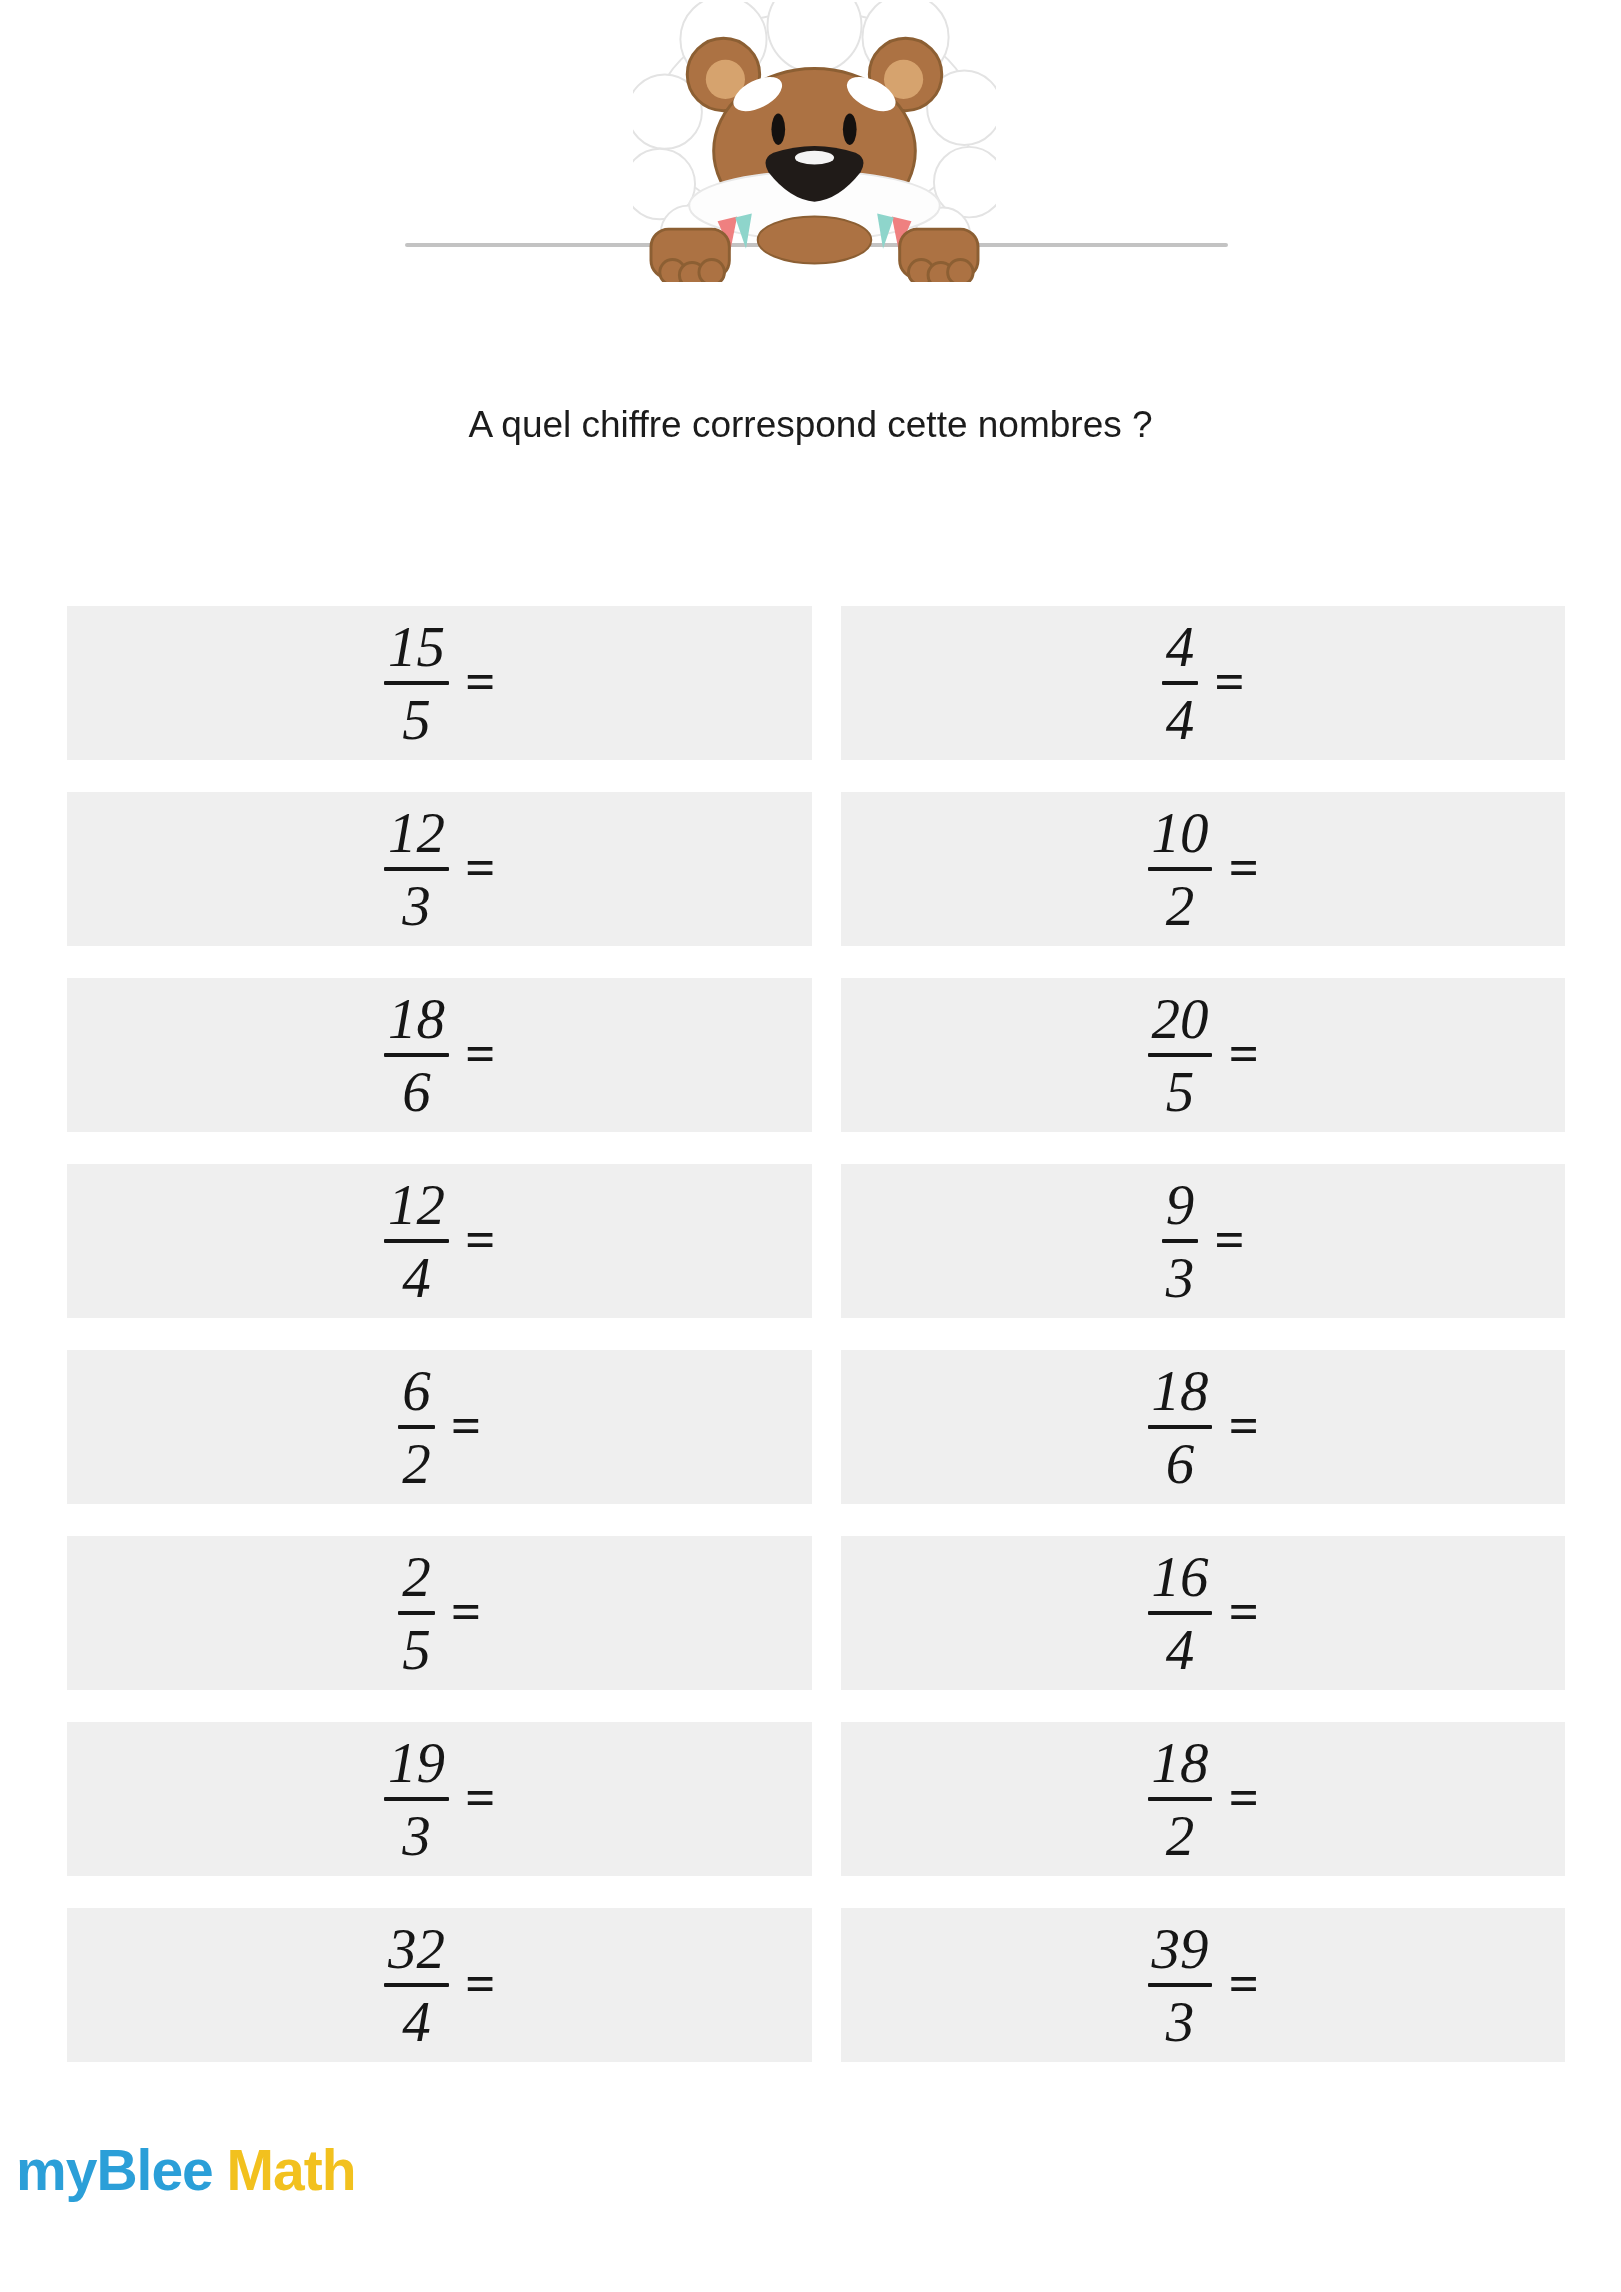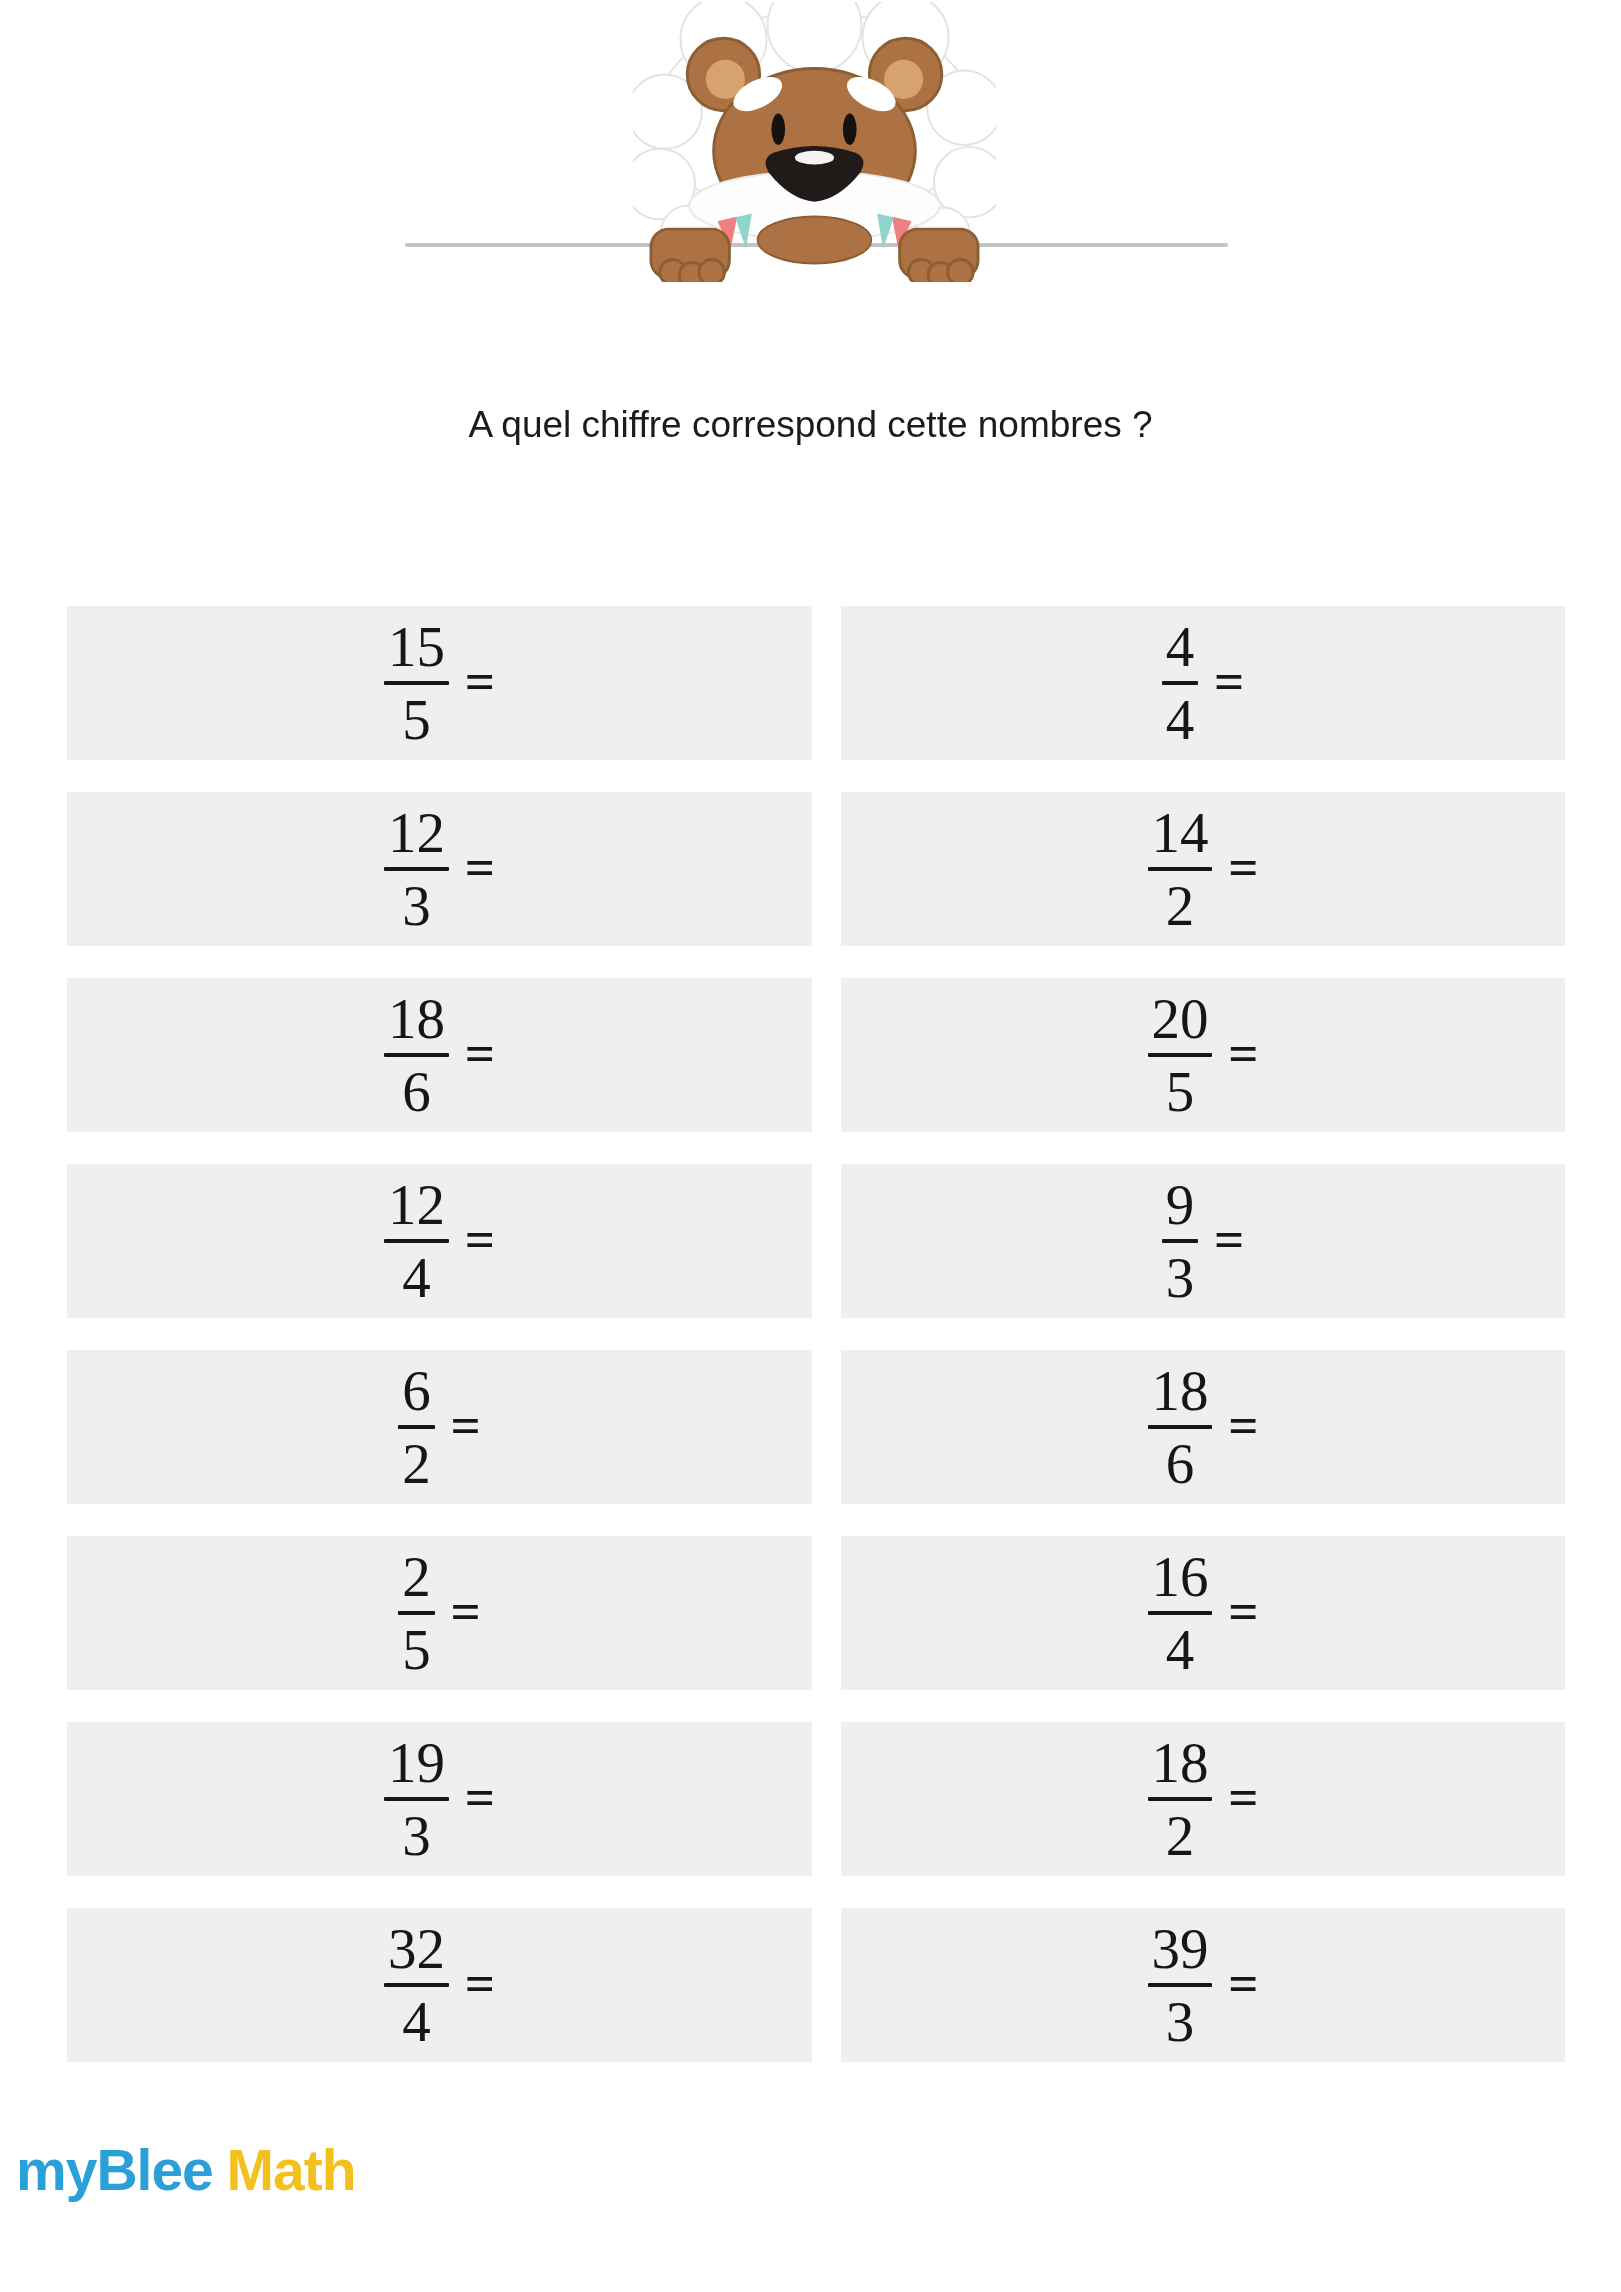--- a/index.html
+++ b/index.html
@@ -31,21 +31,21 @@
   
   .grid{
     position:absolute;left:67px;top:606px;
     display:grid;
     grid-template-columns:745px 724px;
     grid-auto-rows:154px;
     column-gap:29px;row-gap:32px;
   }
   .cell{
     background:#efefef;
-    display:flex;align-items:center;justify-content:center;
+    display:flex;align-items:center;justify-content:center;font-style:italic;
   }
   .eqgroup{display:flex;align-items:center;}
   .frac{
     display:inline-flex;flex-direction:column;align-items:center;
     font-family:"Liberation Serif","DejaVu Serif",serif;
     font-size:57px;line-height:1;color:#161616;
   }
   .num,.den{padding:0 3.9px;}
   .fbar{
     align-self:stretch;height:4.9px;background:#161616;
@@ -165,21 +165,21 @@
         <span class="fbar"></span>
         <span class="den">3</span>
       </div>
           <span class="eq">=</span>
         </div>
     </div>
 
     <div class="cell">
       <div class="eqgroup">
           <div class="frac">
-        <span class="num">14</span>
+        <span class="num">10</span>
         <span class="fbar"></span>
         <span class="den">2</span>
       </div>
           <span class="eq">=</span>
         </div>
     </div>
 
     <div class="cell">
       <div class="eqgroup">
           <div class="frac">

